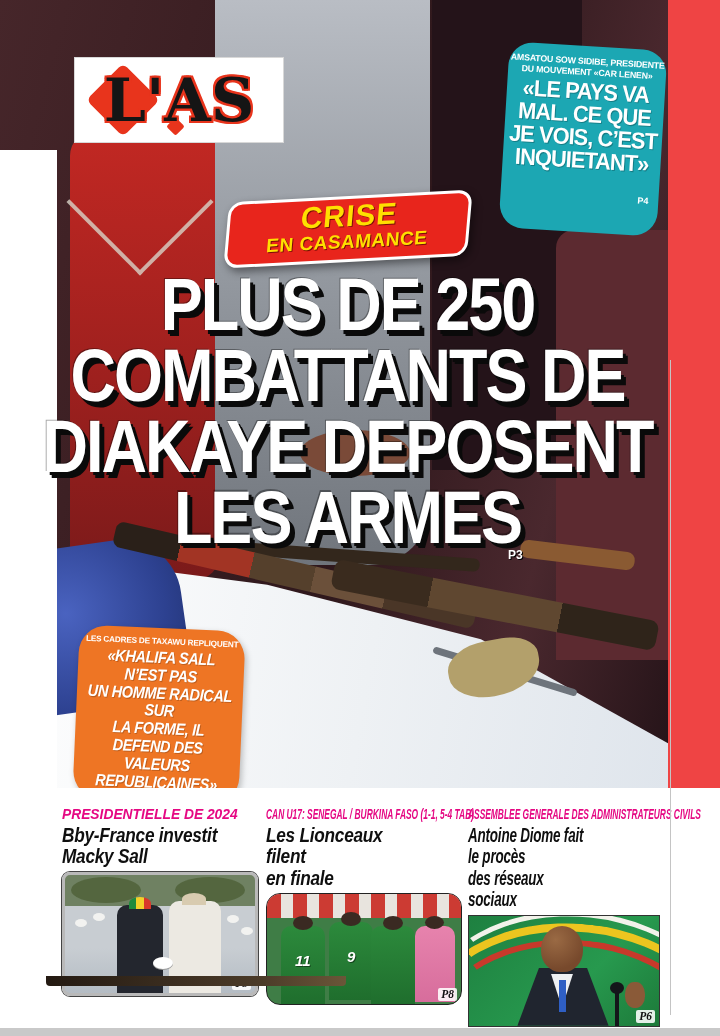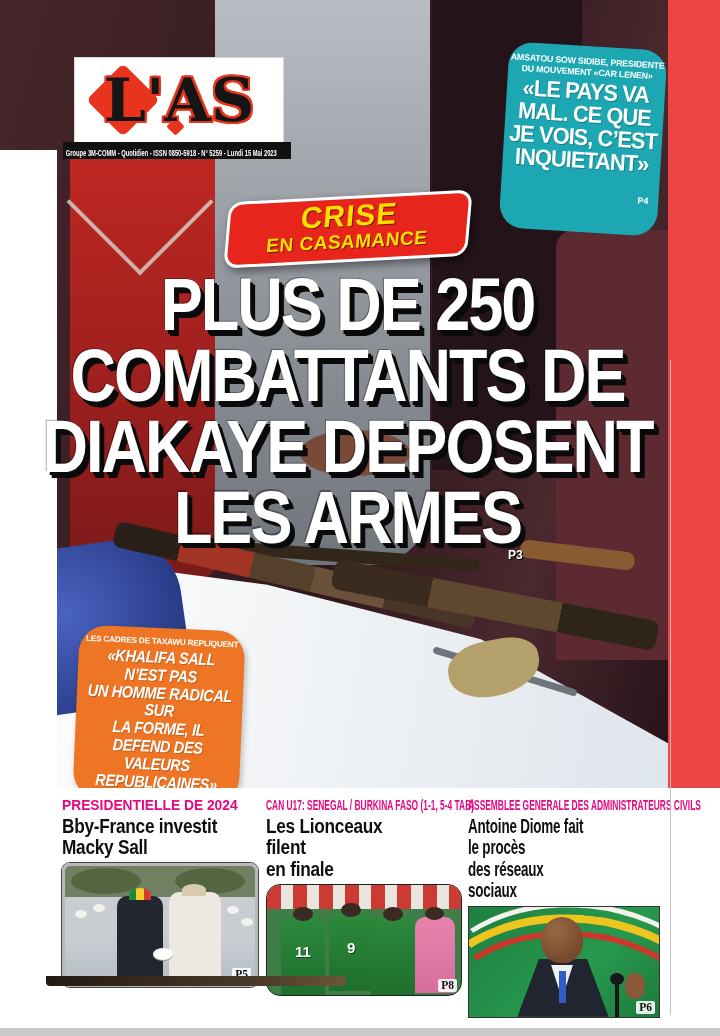--- a/index.html
+++ b/index.html
@@ -82,21 +82,21 @@
   .quote-left{position:absolute;left:76px;top:628px;width:166px;height:174px;background:#ee7524;
     border-radius:28px;transform:rotate(2.5deg);color:#fff;text-align:center;padding-top:9px;
     box-sizing:border-box;box-shadow:2px 3px 6px rgba(0,0,0,.25);}
   .ql-kicker{font-size:8.2px;font-weight:bold;letter-spacing:-.2px;}
   .ql-quote{margin-top:3px;font-size:16.5px;font-weight:bold;font-style:italic;line-height:1.08;
     white-space:pre-line;letter-spacing:-.4px;transform:scaleX(.88);
     text-shadow:1px 1px 0 rgba(0,0,0,.2);}
   .ql-pref{position:absolute;right:30px;bottom:3px;font-size:9px;font-weight:bold;}
   
   .stories{position:absolute;left:0;top:788px;width:720px;height:248px;background:#fff;}
-  .story{position:absolute;top:9px;}
+  .story{position:absolute;top:18px;font-style:italic;}
   .story.s1{left:62px;width:194px;}
   .story.s2{left:266px;width:194px;}
   .story.s3{left:468px;width:192px;}
   .kicker{color:#e50883;font-weight:bold;font-size:15px;line-height:16px;white-space:nowrap;
     transform-origin:left center;}
   .s1 .kicker{transform:scaleX(.92);}
   .s2 .kicker{transform:scaleX(.56);}
   .s3 .kicker{transform:scaleX(.56);}
   .s-headline{color:#0f0f0f;font-weight:bold;font-size:21px;line-height:1.02;white-space:pre-line;
     margin-top:2px;transform-origin:left top;letter-spacing:-.3px;}
@@ -168,23 +168,20 @@
     <div class="ph-barrel"></div>
     <div class="ph-cloth"></div>
   </div>
   <div class="left-mask"></div>
 
   <div class="logo-box">
     <span class="diamond big"></span>
     <span class="diamond small"></span>
     <span class="logo-text">L'AS</span>
   </div>
-  <div class="issn">
-    <span>Groupe 3M-COMM - Quotidien - ISSN 0850-5918 - N° 5259 - Lundi 15 Mai 2023</span>
-  </div>
 
   <div class="quote-top">
     <div class="qt-kicker">AMSATOU SOW SIDIBE, PRESIDENTE
 DU MOUVEMENT «CAR LENEN»</div>
     <div class="qt-quote">«LE PAYS VA
 MAL. CE QUE
 JE VOIS, C’EST
 INQUIETANT»</div>
     <div class="qt-pref">P4</div>
   </div>

